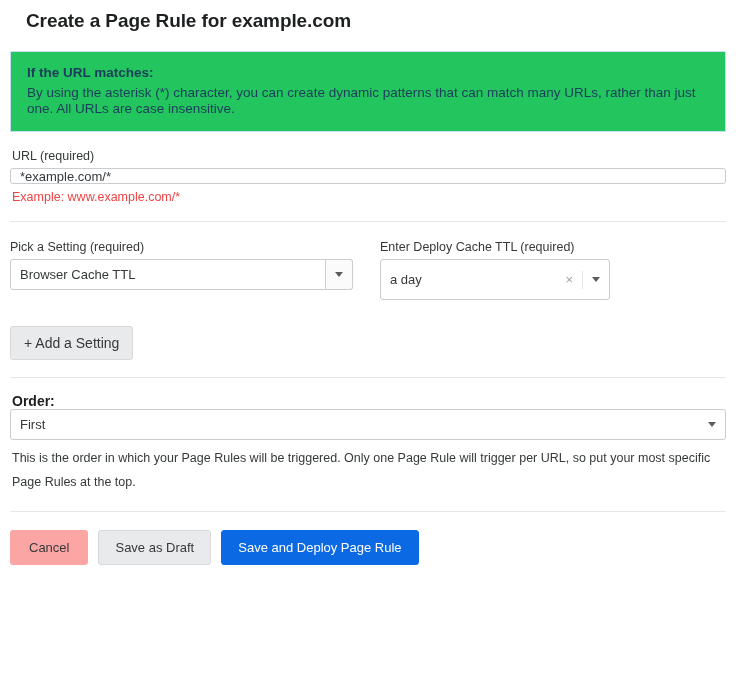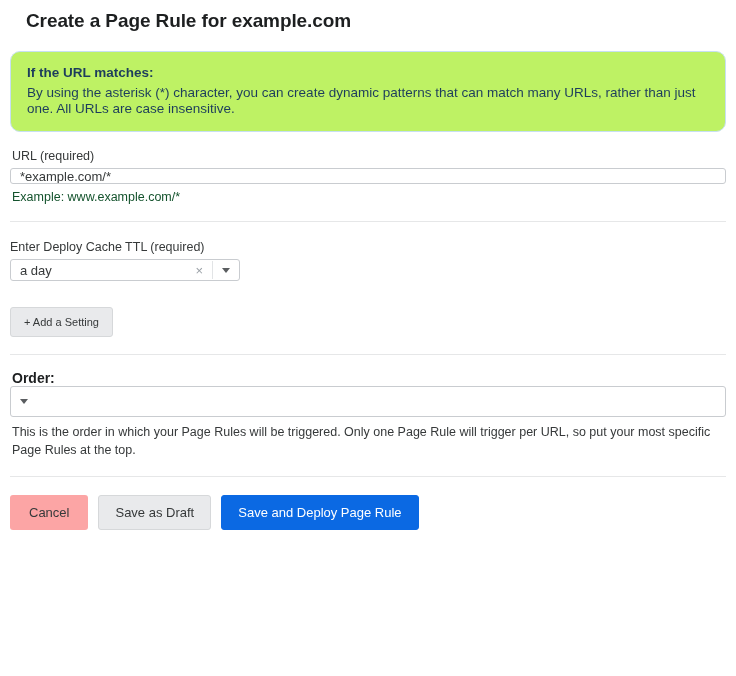--- a/index.html
+++ b/index.html
@@ -23,23 +23,23 @@
     font-size: 19px;
     font-weight: bold;
     color: #1d1f20;
     margin: 10px 0 0 16px;
     letter-spacing: -0.1px;
   }
 
   
   .callout {
     margin-top: 19px;
-    background: #bef264;
+    background: #22c55e;
     border: 1px solid #c7e0f2;
-    border-radius: 10px;
+    border-radius: 0;
     padding: 13px 24px 14px 16px;
   }
   .callout-title {
     font-weight: bold;
     font-size: 13.5px;
     color: #1d3d5c;
     margin-bottom: 5px;
   }
   .callout-text {
     font-size: 13.5px;
@@ -66,21 +66,21 @@
     border-radius: 3px;
     padding: 0 9px;
     font-size: 13px;
     font-family: "Liberation Sans", sans-serif;
     color: #36393a;
     background: #fff;
     outline: none;
   }
   .hint {
     font-size: 12.5px;
-    color: #14532d;
+    color: #ef4444;
     margin: 6px 0 0 2px;
   }
 
   .divider {
     border: none;
     border-top: 1px solid #e6e7e8;
     margin: 17px 0 0 0;
   }
 
   .section-title {
@@ -131,21 +131,21 @@
     justify-content: center;
   }
   .caret {
     width: 0; height: 0;
     border-left: 4.5px solid transparent;
     border-right: 4.5px solid transparent;
     border-top: 5px solid #5a5d60;
   }
   .select-ttl {
     position: relative;
-    height: 22px;
+    height: 41px;
     border: 1px solid #c9ccd0;
     border-radius: 3px;
     background: #fff;
     display: flex;
     align-items: center;
     font-size: 13px;
     padding: 0 9px;
   }
   .select-ttl .value { flex: 1; color: #36393a; }
   .clear-x {
@@ -160,21 +160,21 @@
     background: #e2e4e6;
     margin-right: 9px;
   }
 
   .add-setting-btn {
     margin-top: 26px;
     display: inline-block;
     background: #e9eaec;
     border: 1px solid #d6d8da;
     border-radius: 3px;
-    font-size: 11px;
+    font-size: 14px;
     color: #36393a;
     padding: 8px 13px;
     cursor: pointer;
     font-family: "Liberation Sans", sans-serif;
   }
 
   .order-label {
     font-size: 12.5px;
     color: #36393a;
     margin: 17px 0 5px 2px;
@@ -188,21 +188,21 @@
     background: #fff;
     display: flex;
     align-items: center;
     font-size: 13px;
     padding: 0 9px;
   }
   .order-select .value { flex: 1; color: #36393a; }
 
   .order-hint {
     font-size: 12.5px;
-    line-height: 18px;
+    line-height: 24px;
     color: #36393a;
     margin: 6px 0 0 2px;
     max-width: 700px;
   }
 
   .button-row {
     display: flex;
     align-items: center;
     gap: 10px;
     margin-top: 18px;
@@ -246,39 +246,49 @@
   </div>
 
   <div class="field-label">URL (required)</div>
   <input class="text-input" type="text" value="*example.com/*" style="">
   <div class="hint">Example: www.example.com/*</div>
 
   <hr class="divider">
 
 
   <div class="settings-row">
+    <div class="col-setting">
+      <div class="col-label">Pick a Setting (required)</div>
+      <div class="select-box">
+        <span class="value">Browser Cache TTL</span>
+        <span class="select-arrow-btn">
+          <span class="caret"></span>
+        </span>
+      </div>
+    </div>
 
     <div class="col-ttl">
       <div class="col-label">Enter Deploy Cache TTL (required)</div>
       <div class="select-ttl">
         <span class="value">a day</span>
         <span class="clear-x">×</span>
         <span class="vsep"></span>
         <span class="caret"></span>
       </div>
     </div>
   </div>
 
   <button class="add-setting-btn">+ Add a Setting</button>
 
   <hr class="divider">
 
   <div class="section-title">Order:</div>
 
   <div class="order-select">
+    <span class="value">First</span>
     <span class="caret"></span>
   </div>
   <div class="order-hint">This is the order in which your Page Rules will be triggered. Only one Page Rule will trigger per URL, so put your most specific Page Rules at the top.</div>
 
   <hr class="divider">
 
   <div class="button-row">
     <button class="btn btn-cancel">Cancel</button>
     <button class="btn btn-draft">Save as Draft</button>
     <button class="btn btn-primary">Save and Deploy Page Rule</button>

